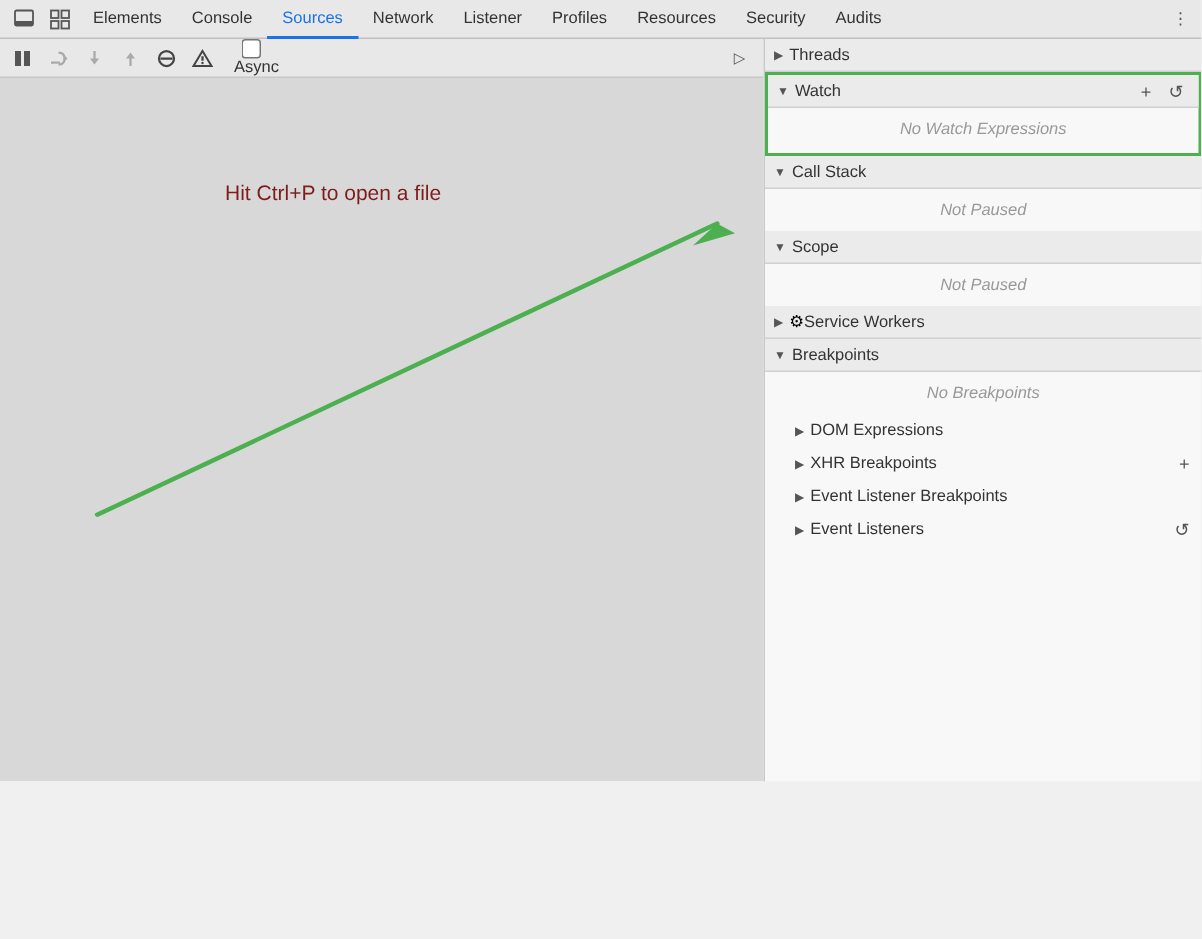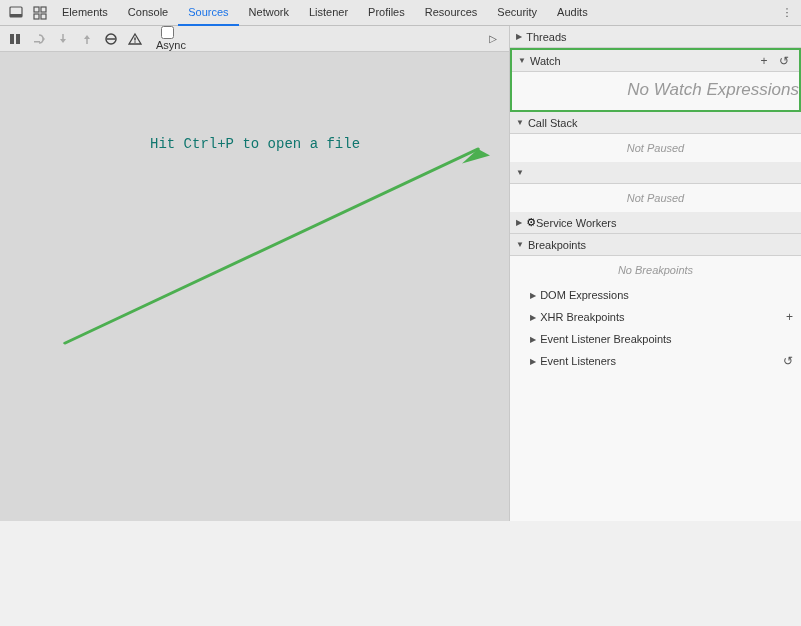--- a/index.html
+++ b/index.html
@@ -45,21 +45,21 @@
     .sources-toolbar-btn.disabled { color: #aaa; cursor: default; }
     .async-label { font-size: 11px; color: #333; margin-left: 4px; }
     .async-check { margin-right: 3px; }
 
     
     .file-area {
       flex: 1; display: flex; align-items: center; justify-content: center;
       background: #d8d8d8; font-size: 14px; color: #555; position: relative;
       overflow: hidden;
     }
-    .hit-ctrl-text { font-size: 14px; color: #0f766e; position: absolute; top: 84px; left: 150px; font-family: Liberation Mono, monospace; }
+    .hit-ctrl-text { font-size: 14px; color: #7f1d1d; position: absolute; top: 68px; left: 150px; }
 
     
     .arrow-svg { position: absolute; top: 0; left: 0; width: 100%; height: 100%; pointer-events: none; }
 
     
     .right-panel {
       width: 292px; flex-shrink: 0; background: #f8f8f8;
       border-left: 1px solid #c8c8c8; display: flex; flex-direction: column;
       overflow-y: auto;
     }
@@ -81,21 +81,21 @@
     .watch-section {
       border: 2px solid #4caf50; margin: 0;
     }
     .watch-header {
       display: flex; align-items: center; height: 22px;
       background: #ebebeb; padding: 0 6px; cursor: pointer;
     }
 
     .panel-content { padding: 4px 0; }
     .panel-empty-text {
-      text-align: right; color: #999; font-size: 17px; padding: 4px 0 6px;
+      text-align: center; color: #999; font-size: 11px; padding: 4px 0 6px;
       font-style: italic;
     }
 
     .threads-header { background: #ebebeb; }
 
     
     .subsection-text {
       text-align: center; color: #999; font-size: 11px; padding: 4px 8px;
       font-style: italic;
     }
@@ -238,20 +238,21 @@
           <span class="section-title">Call Stack</span>
         </div>
         <div class="panel-content">
           <div class="subsection-text">Not Paused</div>
         </div>
       </div>
 
       <div>
         <div class="panel-section-header">
           <span class="triangle open">▼</span>
+          <span class="section-title">Scope</span>
         </div>
         <div class="panel-content">
           <div class="subsection-text">Not Paused</div>
         </div>
       </div>
 
       <div>
         <div class="panel-section-header">
           <span class="triangle">▶</span>
           <span class="gear-icon">⚙</span>

